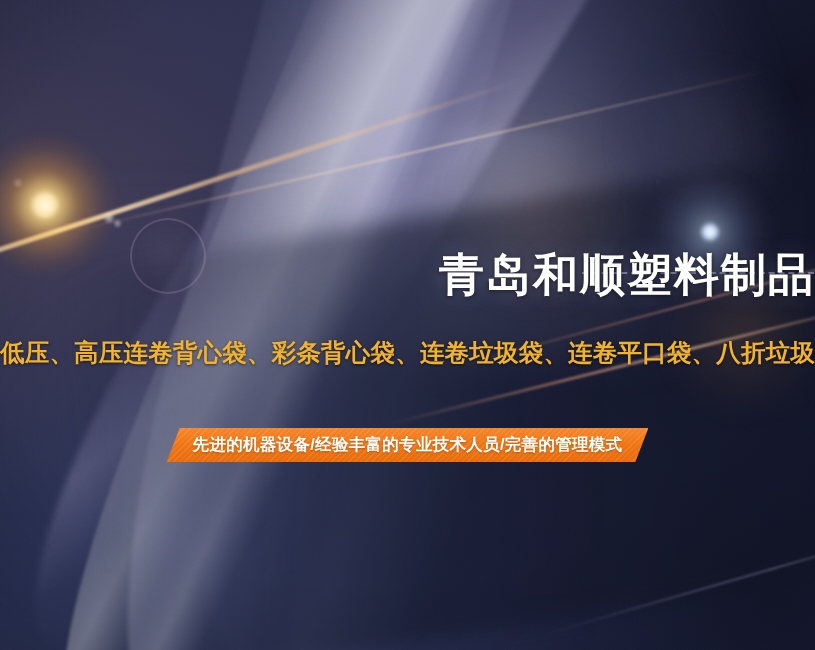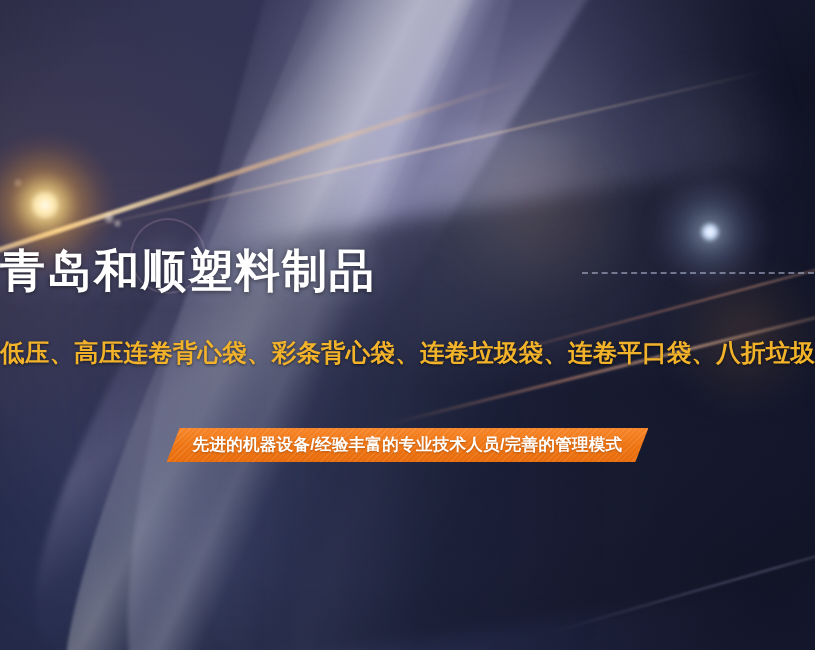--- a/index.html
+++ b/index.html
@@ -267,29 +267,28 @@
     width: 232px;
     height: 0;
     border-top: 2px dashed rgba(182,188,216,0.55);
   }
 
   .main-title {
     position: absolute;
     left: 0;
     right: 0;
     top: 250px;
-    text-align: left;
+    text-align: right;
     color: #ffffff;
     font-size: 45px;
     font-weight: 700;
     letter-spacing: 2px;
     line-height: 1.12;
     white-space: nowrap;
     text-shadow: 0 1px 5px rgba(0,0,0,0.55), 0 0 22px rgba(190,200,255,0.22);
-    font-family: Liberation Mono, monospace;
   }
 
   .subtitle {
     position: absolute;
     left: 0;
     right: 0;
     color: #f2b32b;
     font-size: 24.5px;
     font-weight: 700;
     letter-spacing: 0.2px;

